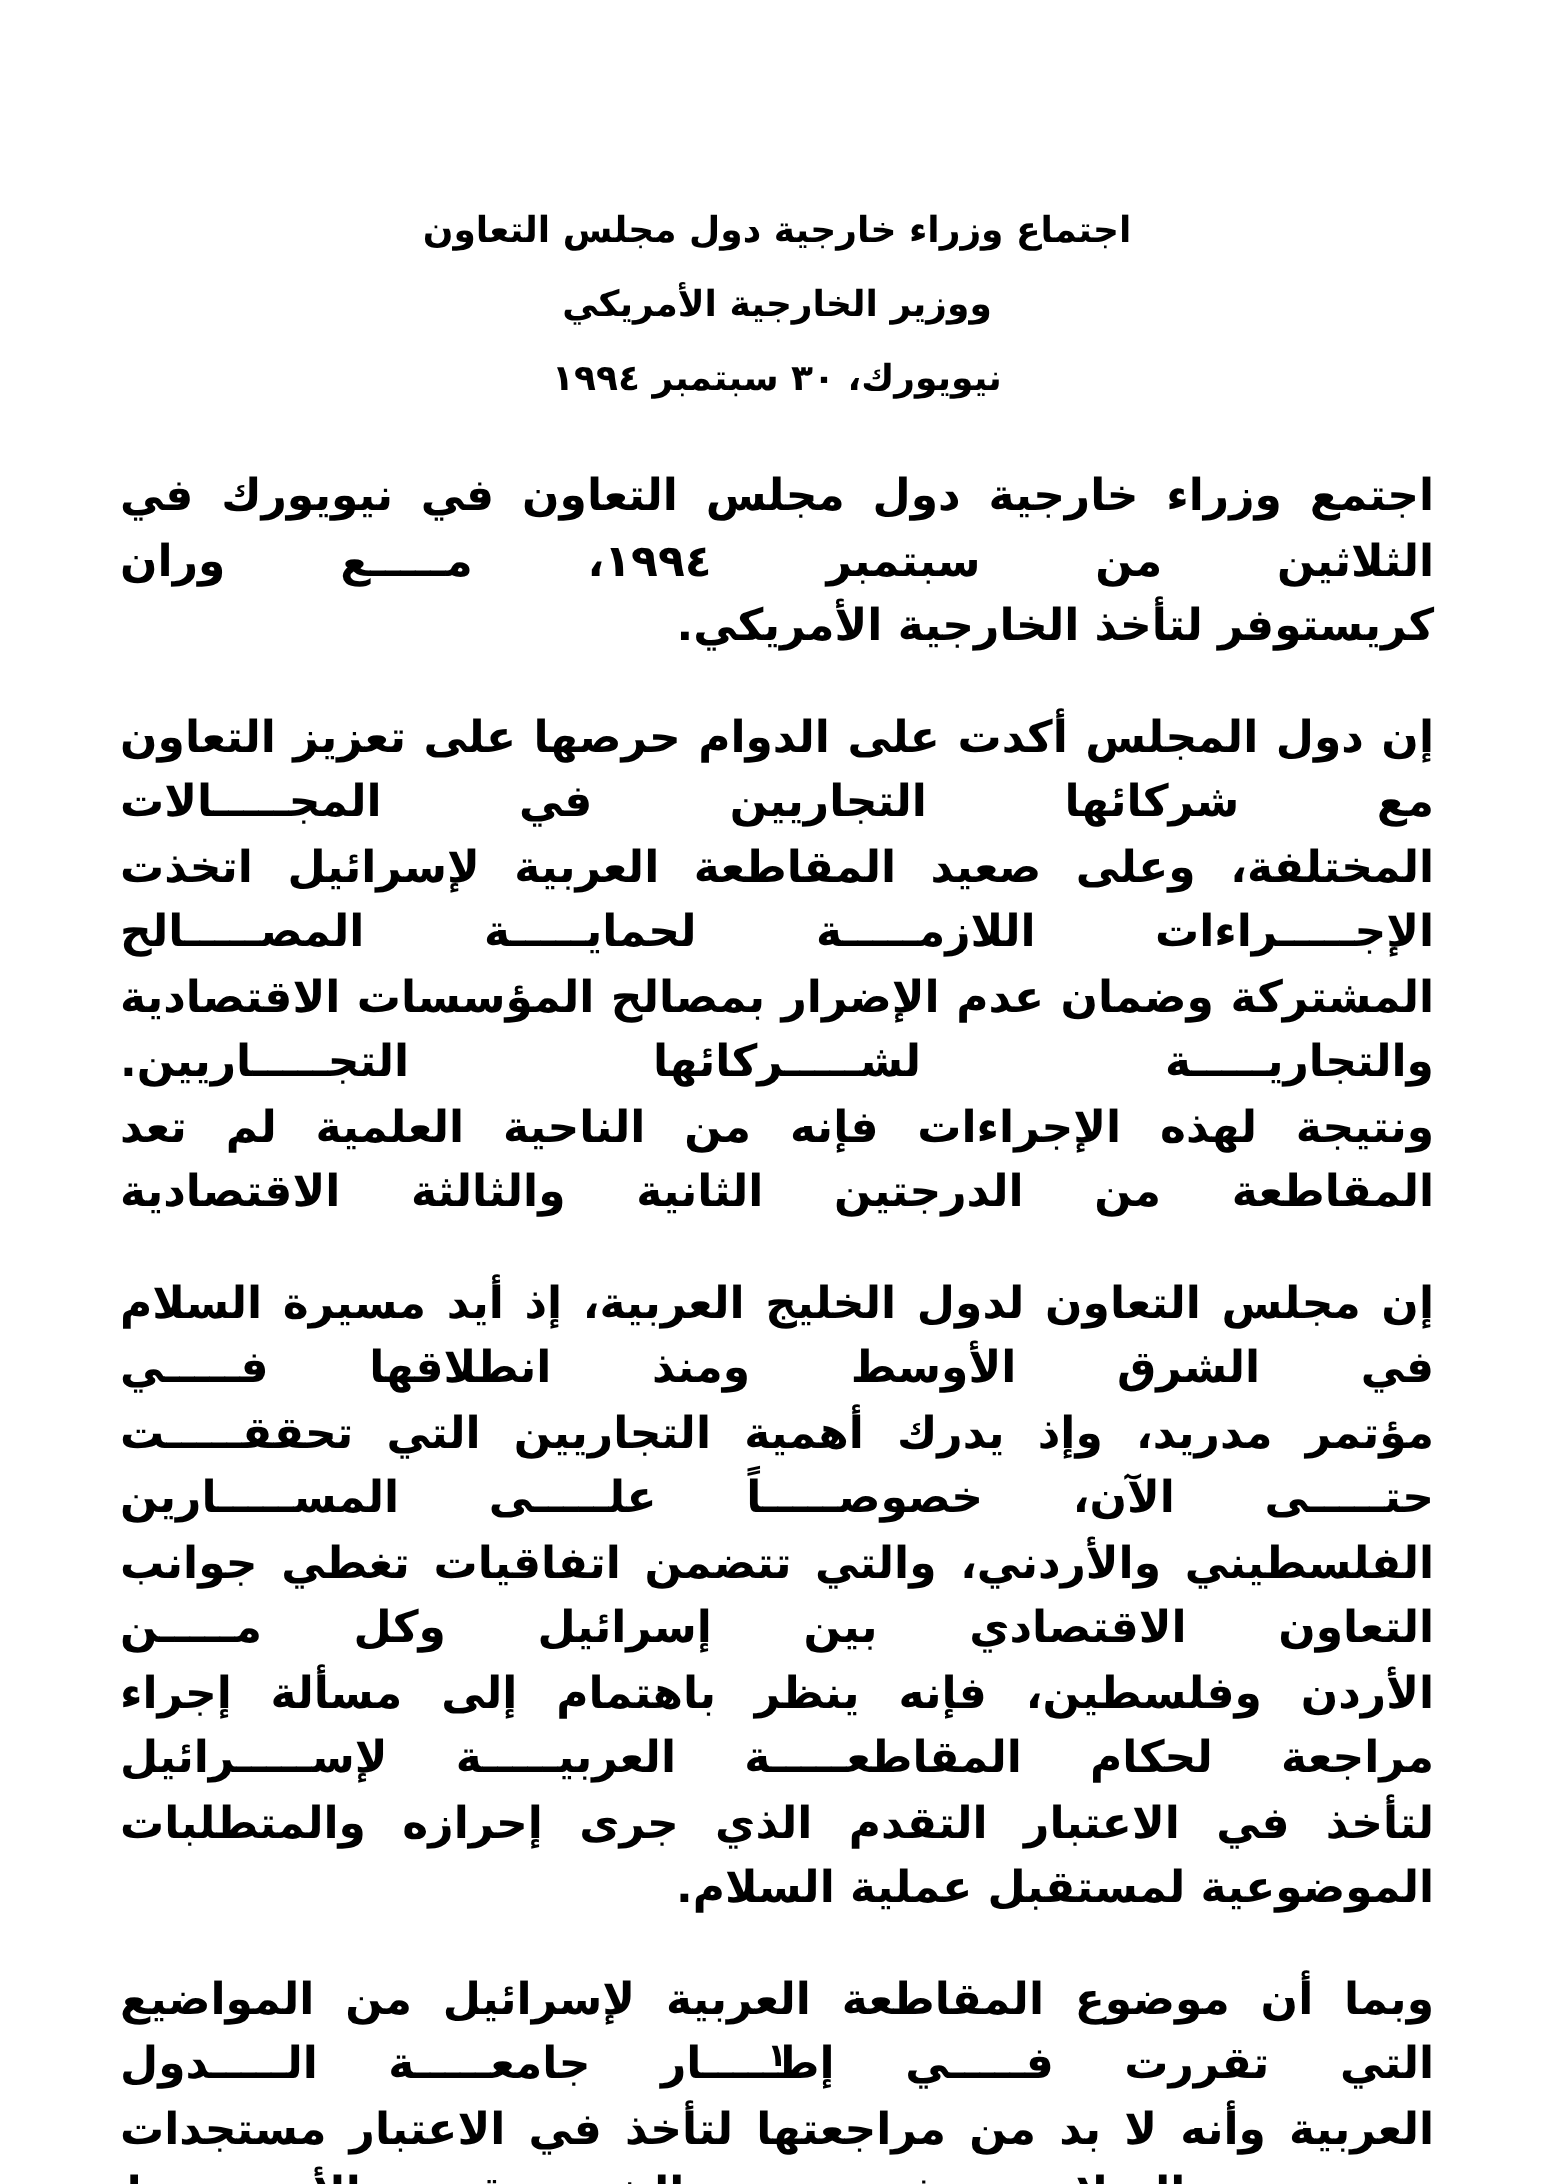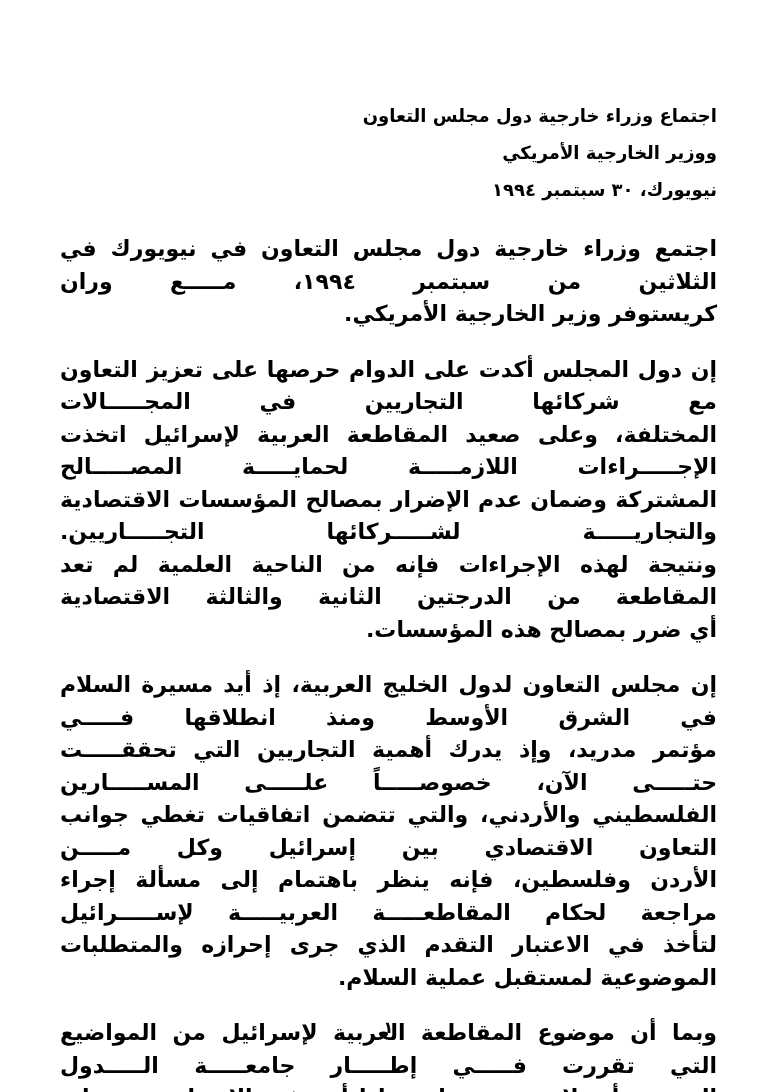--- a/index.html
+++ b/index.html
@@ -18,21 +18,21 @@
   }
   .content {
     position: absolute;
     top: 0;
     right: 60px;
     left: 60px;
     direction: rtl;
   }
   .doc-title {
     margin-top: 97px;
-    text-align: right;
+    text-align: center;
     font-weight: bold;
     font-size: 18px;
     line-height: 37px;
   }
   .body-text {
     margin-top: 25px;
   }
   .para {
     direction: rtl;
     font-weight: bold;
@@ -69,29 +69,28 @@
     <header class="doc-title">
       <div>اجتماع وزراء خارجية دول مجلس التعاون</div>
       <div>ووزير الخارجية الأمريكي</div>
       <div>نيويورك، ٣٠ سبتمبر ١٩٩٤</div>
     </header>
 
     <main class="body-text">
 
       <p class="para">
         <span class="line" style="display:block">اجتمع وزراء خارجية دول مجلس التعاون في نيويورك في الثلاثين من سبتمبر ١٩٩٤، مـــــع وران</span>
-        <span class="line last" style="display:block">كريستوفر وزير الخارجية الأمريكي.</span>
+        <span class="line last" style="display:block">كريستوفر لتأخذ الخارجية الأمريكي.</span>
       </p>
 
       <p class="para">
         <span class="line" style="display:block">إن دول المجلس أكدت على الدوام حرصها على تعزيز التعاون مع شركائها التجاريين في المجـــــالات</span>
         <span class="line" style="display:block">المختلفة، وعلى صعيد المقاطعة العربية لإسرائيل اتخذت الإجـــــراءات اللازمـــــة لحمايـــــة المصـــــالح</span>
         <span class="line" style="display:block">المشتركة وضمان عدم الإضرار بمصالح المؤسسات الاقتصادية والتجاريـــــة لشـــــركائها التجـــــاريين.</span>
         <span class="line" style="display:block">ونتيجة لهذه الإجراءات فإنه من الناحية العلمية لم تعد المقاطعة من الدرجتين الثانية والثالثة الاقتصادية</span>
-        <span class="line last" style="display:block">أي ضرر بمصالح هذه المؤسسات.</span>
       </p>
 
       <p class="para">
         <span class="line" style="display:block">إن مجلس التعاون لدول الخليج العربية، إذ أيد مسيرة السلام في الشرق الأوسط ومنذ انطلاقها فـــــي</span>
         <span class="line" style="display:block">مؤتمر مدريد، وإذ يدرك أهمية التجاريين التي تحققـــــت حتـــــى الآن، خصوصـــــاً علـــــى المســـــارين</span>
         <span class="line" style="display:block">الفلسطيني والأردني، والتي تتضمن اتفاقيات تغطي جوانب التعاون الاقتصادي بين إسرائيل وكل مـــــن</span>
         <span class="line" style="display:block">الأردن وفلسطين، فإنه ينظر باهتمام إلى مسألة إجراء مراجعة لحكام المقاطعـــــة العربيـــــة لإســـــرائيل</span>
         <span class="line last" style="display:block">لتأخذ في الاعتبار التقدم الذي جرى إحرازه والمتطلبات الموضوعية لمستقبل عملية السلام.</span>
       </p>
 

